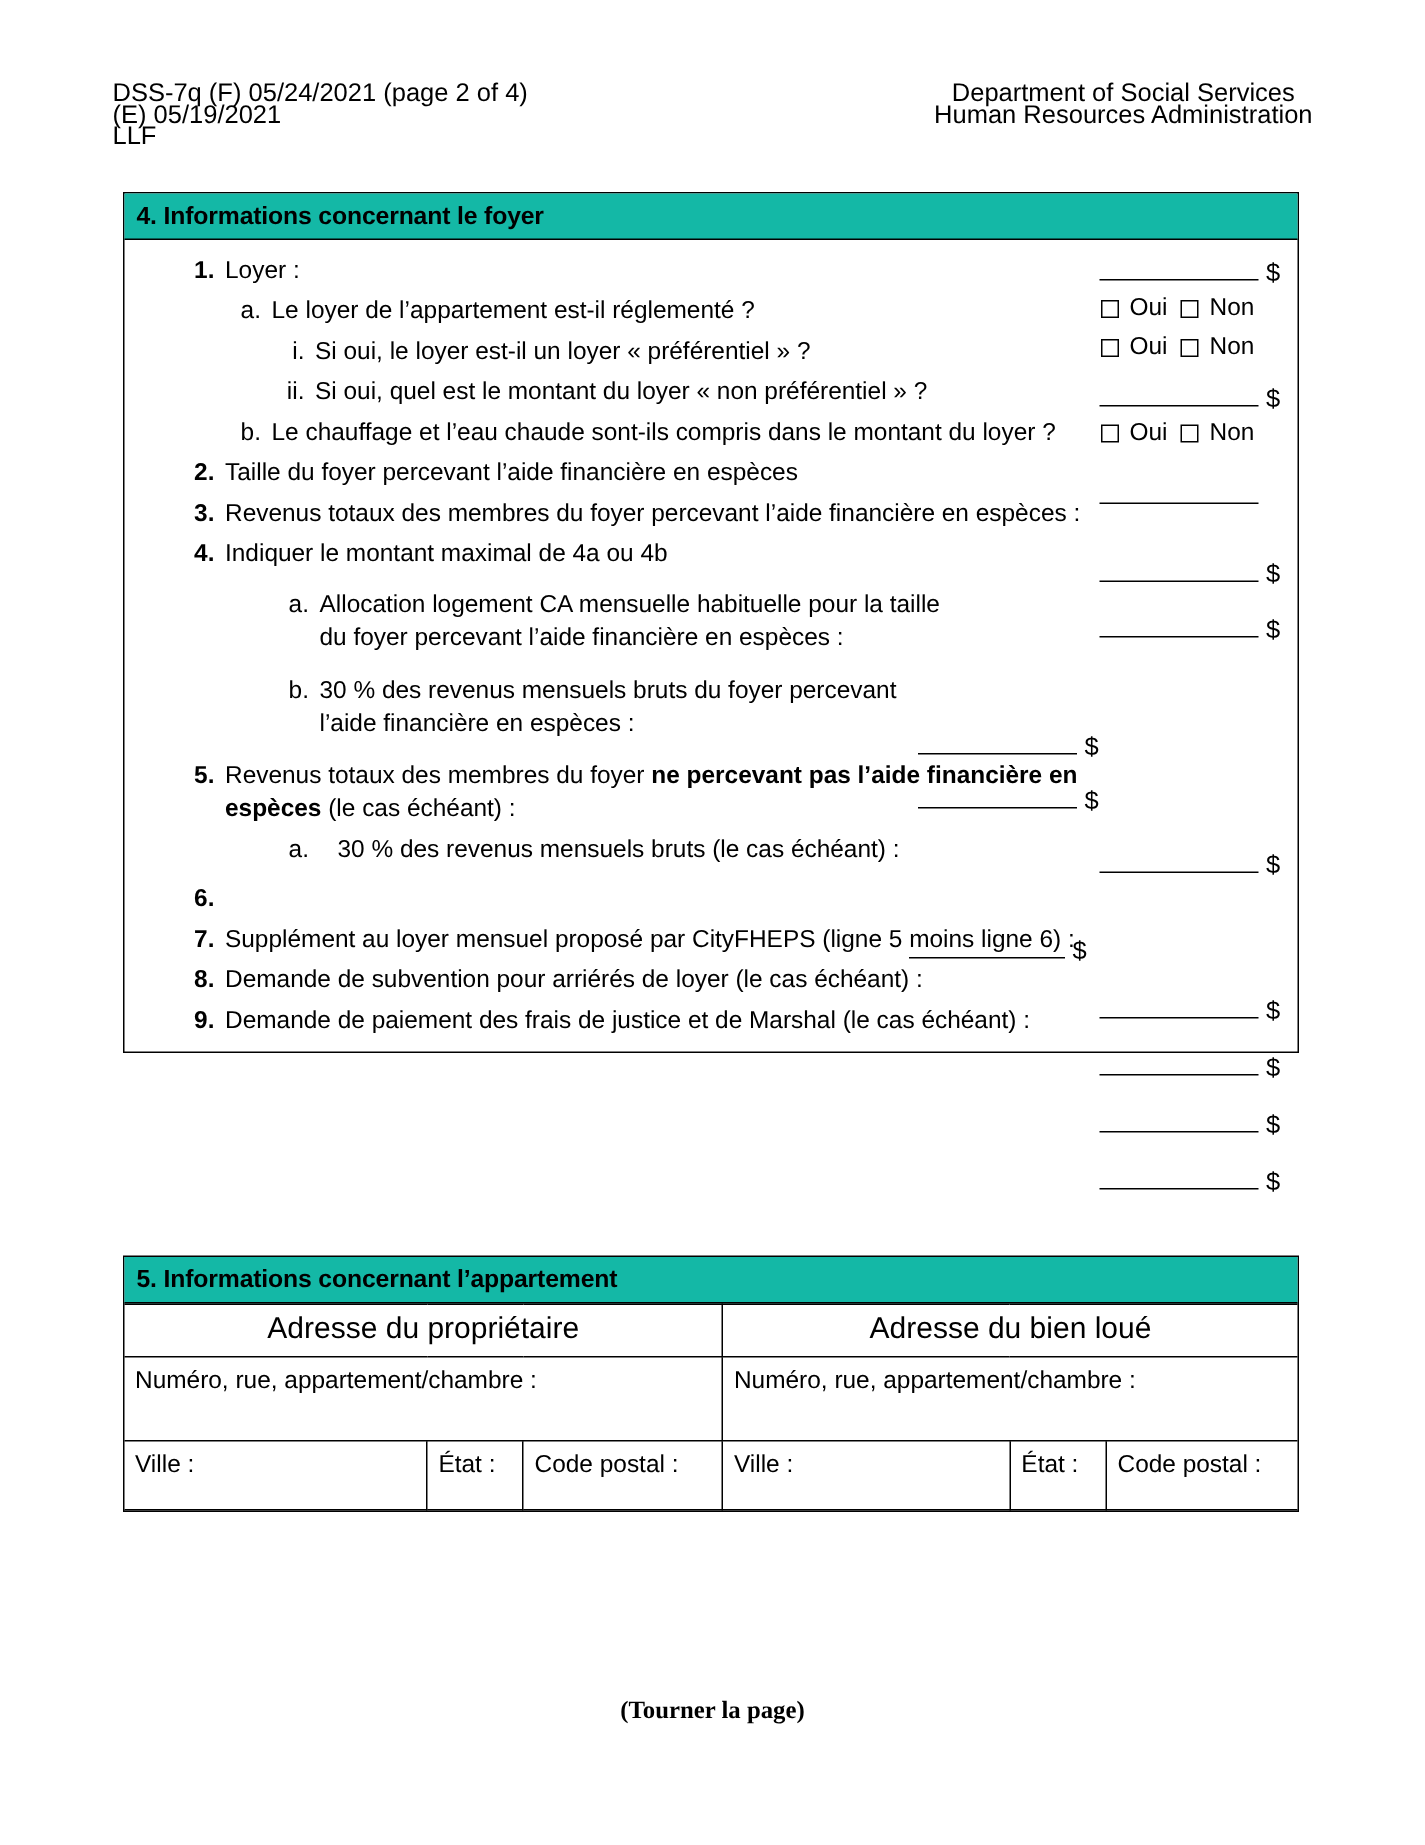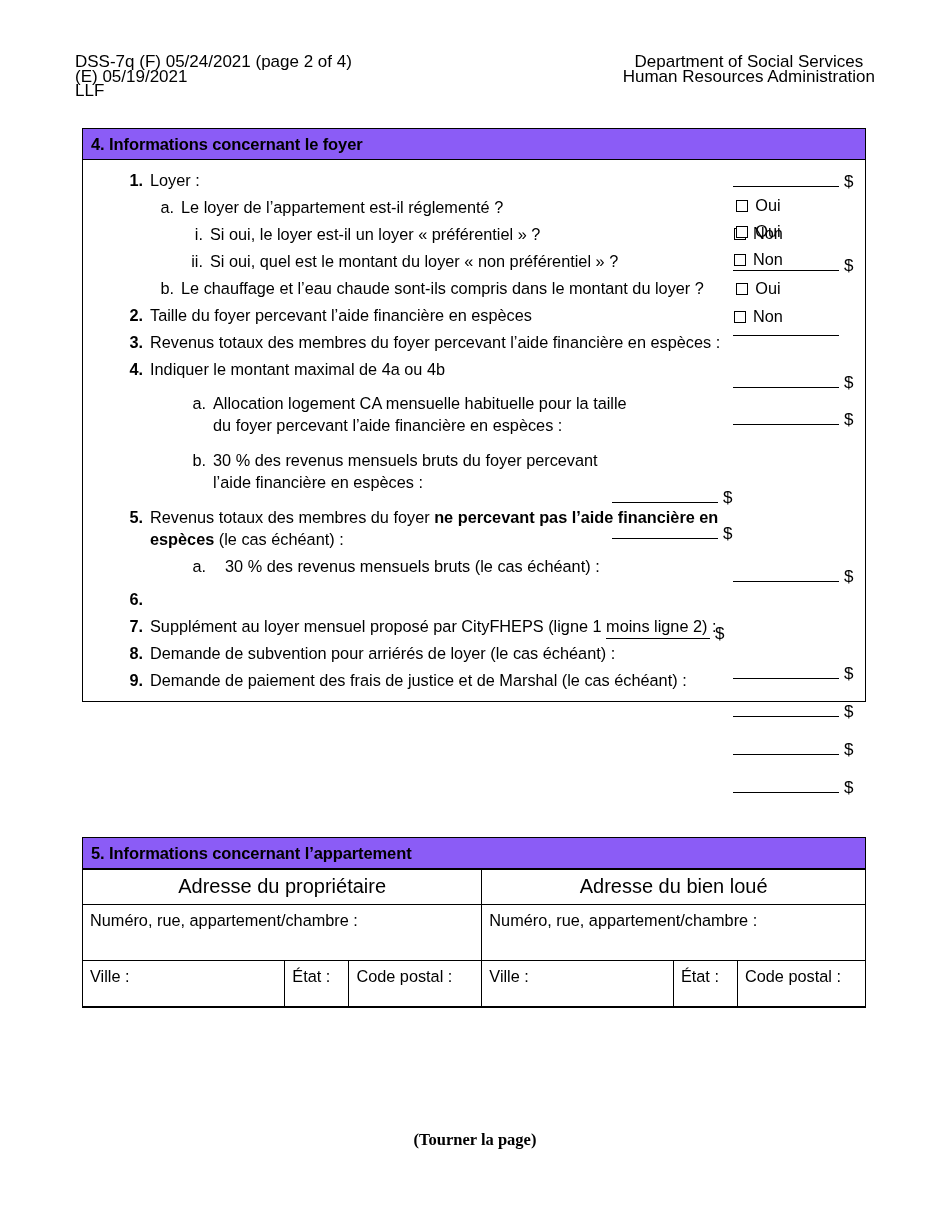--- a/index.html
+++ b/index.html
@@ -42,21 +42,21 @@
     left: 82px;
     width: 784px;
     border: 1.5px solid #000;
     box-sizing: border-box;
     background: #fff;
   }
   #section4-box { top: 128px; }
   #section5-box { top: 837px; }
 
   .section-title {
-    background: #8b5cf6;
+    background: #14b8a6;
     border-bottom: 1.5px solid #000;
     font-size: 16.5px;
     font-weight: bold;
     padding: 5px 0 5px 8px;
     line-height: 20px;
     letter-spacing: -0.1px;
   }
 
   
   .qlist {
@@ -116,21 +116,20 @@
   }
 
   
   .choices {
     position: absolute;
     display: flex;
     align-items: center;
     white-space: nowrap;
     font-size: 16.3px;
     gap: 9px;
-    flex-direction: column;
   }
   .choice {
     display: inline-flex;
     align-items: center;
     gap: 7px;
   }
   .cbox {
     display: inline-block;
     width: 12px;
     height: 12px;
@@ -265,21 +264,21 @@
         <span class="qnum reg">a.</span>
         <span class="qtext w-sub2">30 % des revenus mensuels bruts (le cas échéant) :</span>
       </div>
 
       <div class="qrow lvl1" style="padding-top:8px;">
         <span class="qnum">6.</span>
       </div>
 
       <div class="qrow lvl1">
         <span class="qnum">7.</span>
-        <span class="qtext w-narrow">Supplément au loyer mensuel proposé par CityFHEPS (ligne 1 moins ligne 2) :</span>
+        <span class="qtext w-narrow">Supplément au loyer mensuel proposé par CityFHEPS (ligne 5 moins ligne 6) :</span>
       </div>
 
       <div class="qrow lvl1">
         <span class="qnum">8.</span>
         <span class="qtext w-main">Demande de subvention pour arriérés de loyer (le cas échéant) :</span>
       </div>
 
       <div class="qrow lvl1">
         <span class="qnum">9.</span>
         <span class="qtext w-narrow">Demande de paiement des frais de justice et de Marshal (le cas échéant) :</span>

